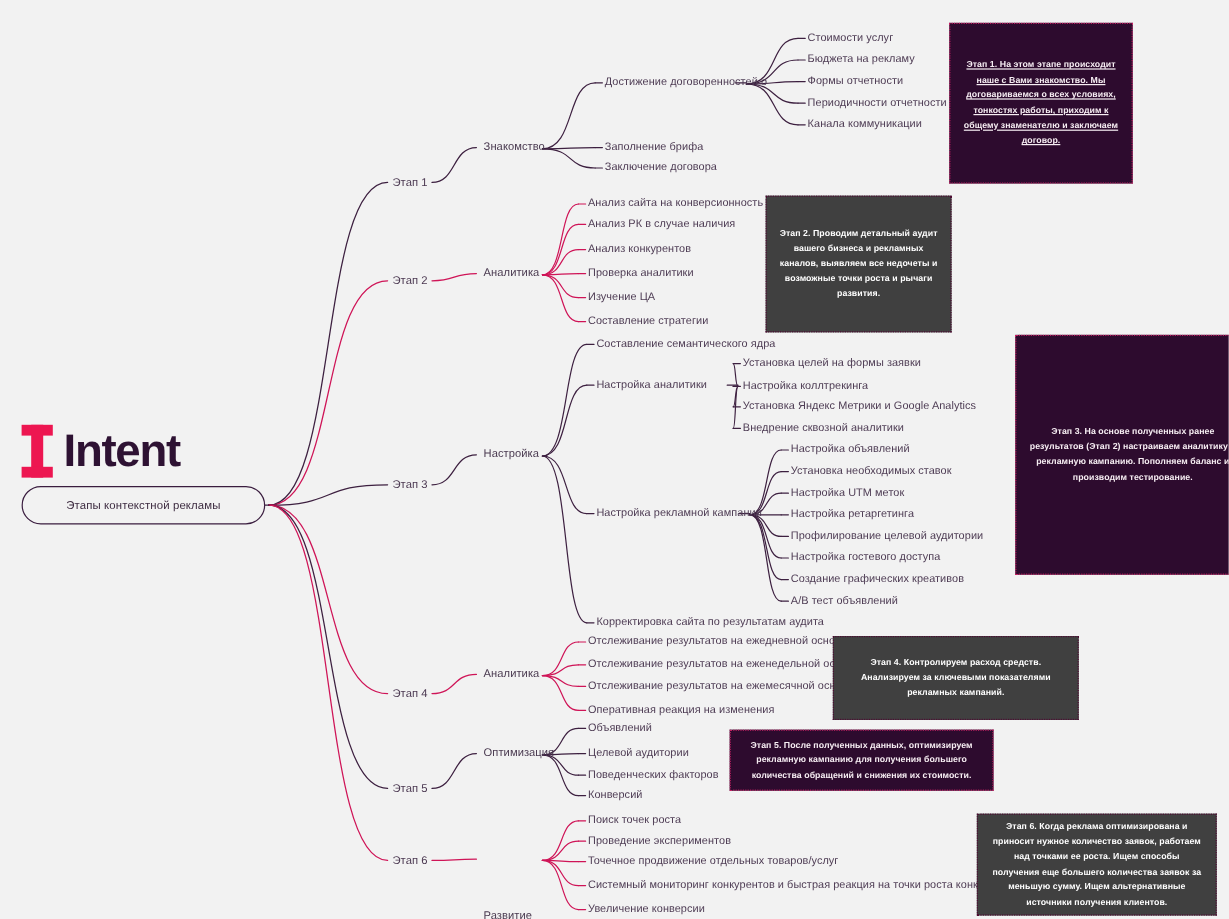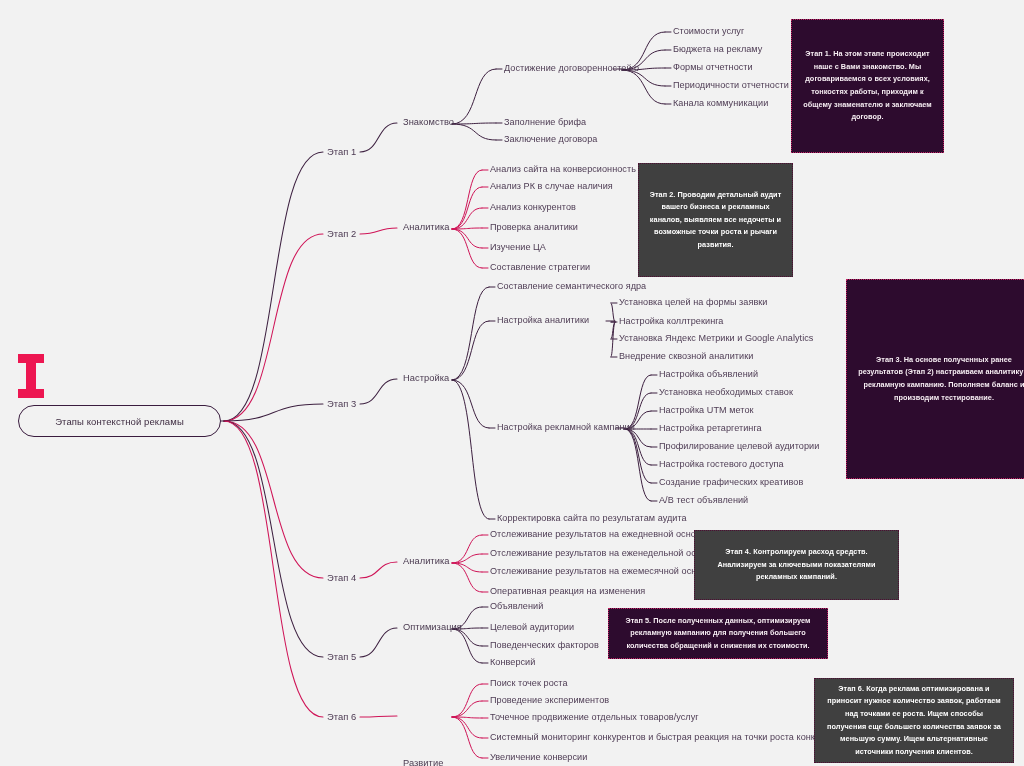--- a/index.html
+++ b/index.html
@@ -223,38 +223,39 @@
       <path d="M482,738 L488,738" fill="none" stroke="#cf1457" stroke-width="1" stroke-linecap="round"></path>
       <path d="M452,717 C470.6,717 465.5,758 482,758" fill="none" stroke="#cf1457" stroke-width="1" stroke-linecap="round"></path>
       <path d="M482,758 L488,758" fill="none" stroke="#cf1457" stroke-width="1" stroke-linecap="round"></path>
       <path d="M221,421 L224,421" fill="none" stroke="#3d2040" stroke-width="1.1" stroke-linecap="round"></path>
     </svg>
 
   <div class="brand">
     <span class="brand-mark">
         <i></i>
       </span>
+    <span class="brand-word">Intent</span>
   </div>
 
   <div class="root-pill">
     <span>Этапы контекстной рекламы</span>
   </div>
 
   <div id="nodes">
       <div class="node lvl1" style="left: 327px; top: 147px;">Этап 1</div>
       <div class="node lvl2" style="left: 403px; top: 118px;">Знакомство</div>
       <div class="node lvl3" style="left: 504px; top: 64px;">Достижение договоренностей о</div>
       <div class="node lvl3" style="left: 673px; top: 27px;">Стоимости услуг</div>
       <div class="node lvl3" style="left: 673px; top: 45px;">Бюджета на рекламу</div>
       <div class="node lvl3" style="left: 673px; top: 63px;">Формы отчетности</div>
       <div class="node lvl3" style="left: 673px; top: 81px;">Периодичности отчетности</div>
       <div class="node lvl3" style="left: 673px; top: 99px;">Канала коммуникации</div>
       <div class="node lvl3" style="left: 504px; top: 118px;">Заполнение брифа</div>
       <div class="node lvl3" style="left: 504px; top: 135px;">Заключение договора</div>
-      <div class="infobox dark" style="left: 791px; top: 19px; width: 153px; height: 134px;">
+      <div class="infobox dark" style="left: 791px; top: 19px; width: 153px; height: 134px; text-decoration: underline;">
         <p style="font-size: 7.3px;">Этап 1. На этом этапе происходит наше с Вами знакомство. Мы договариваемся о всех условиях, тонкостях работы, приходим к общему знаменателю и заключаем договор.</p>
       </div>
       <div class="node lvl1" style="left: 327px; top: 229px;">Этап 2</div>
       <div class="node lvl2" style="left: 403px; top: 223px;">Аналитика</div>
       <div class="node lvl3" style="left: 490px; top: 165px;">Анализ сайта на конверсионность</div>
       <div class="node lvl3" style="left: 490px; top: 182px;">Анализ РК в случае наличия</div>
       <div class="node lvl3" style="left: 490px; top: 203px;">Анализ конкурентов</div>
       <div class="node lvl3" style="left: 490px; top: 223px;">Проверка аналитики</div>
       <div class="node lvl3" style="left: 490px; top: 243px;">Изучение ЦА</div>
       <div class="node lvl3" style="left: 490px; top: 263px;">Составление стратегии</div>

